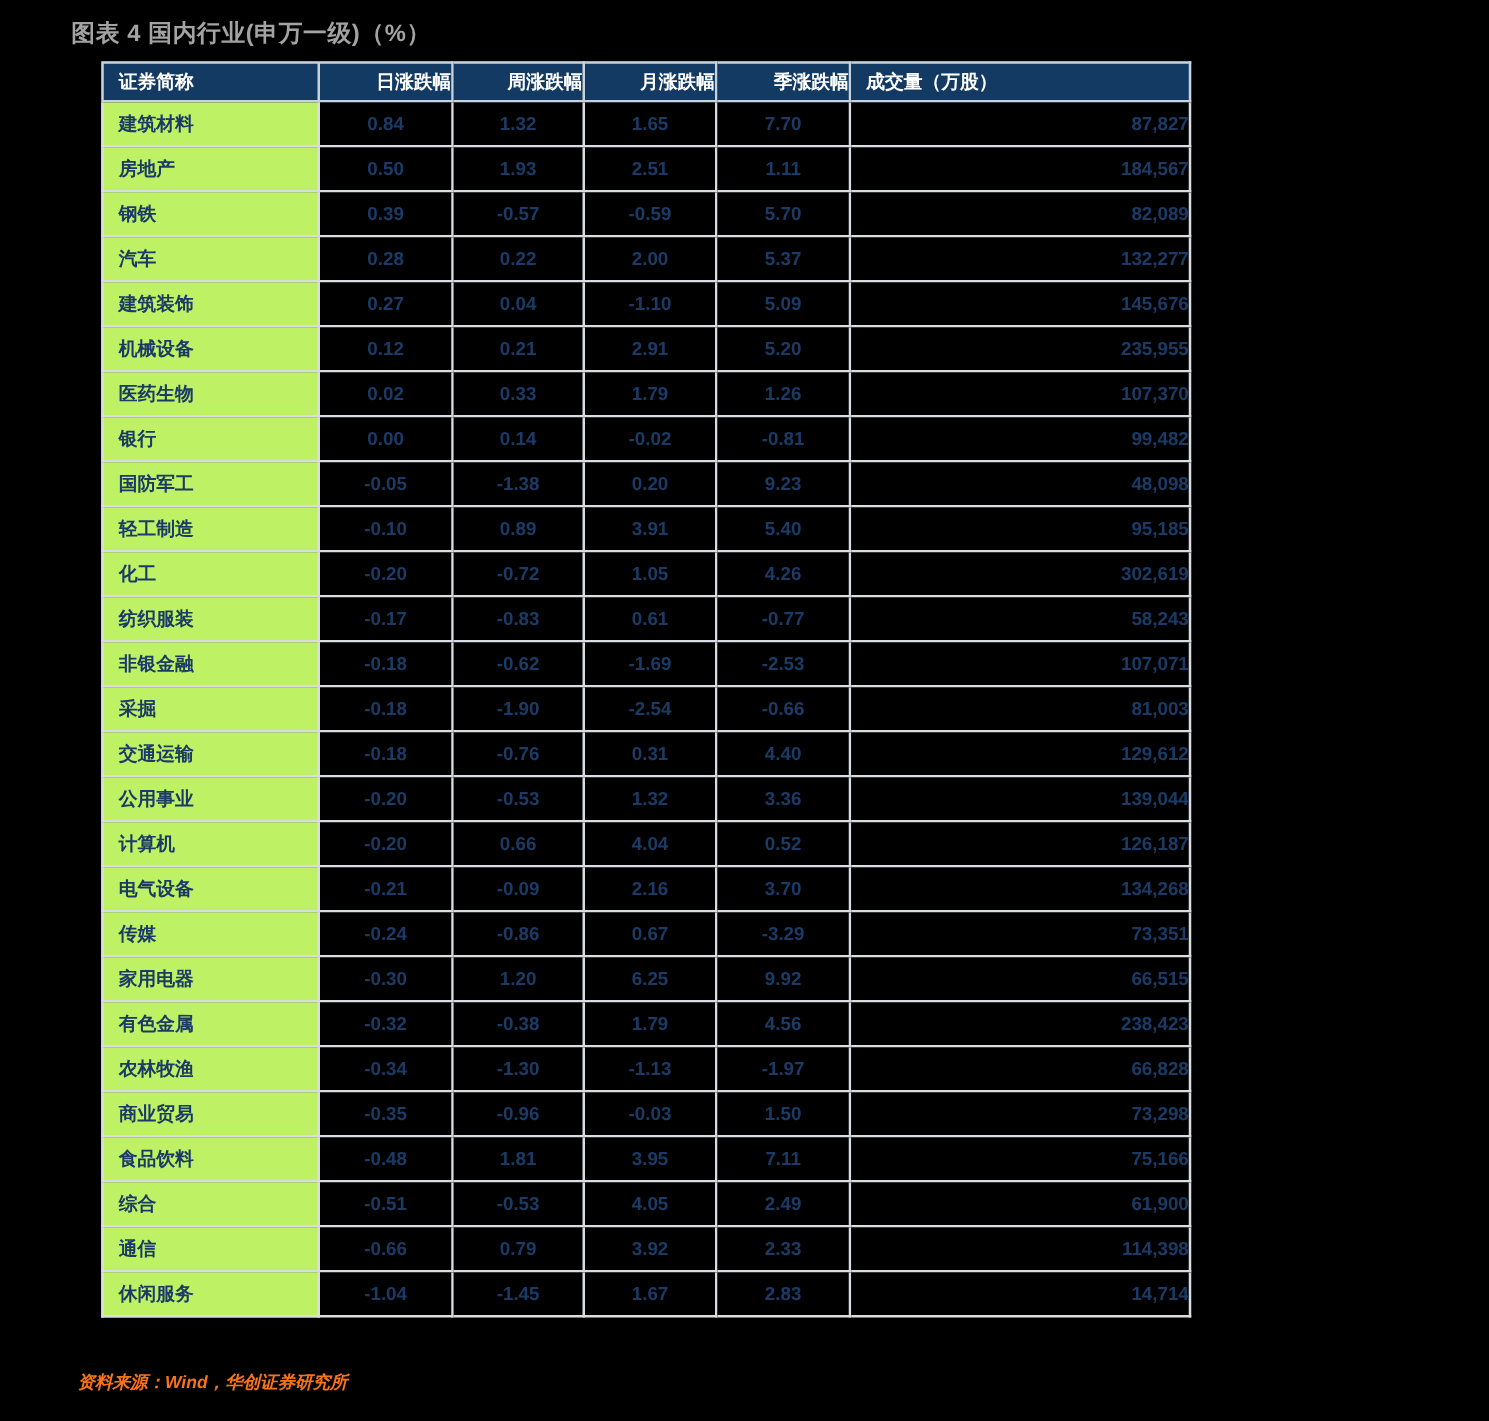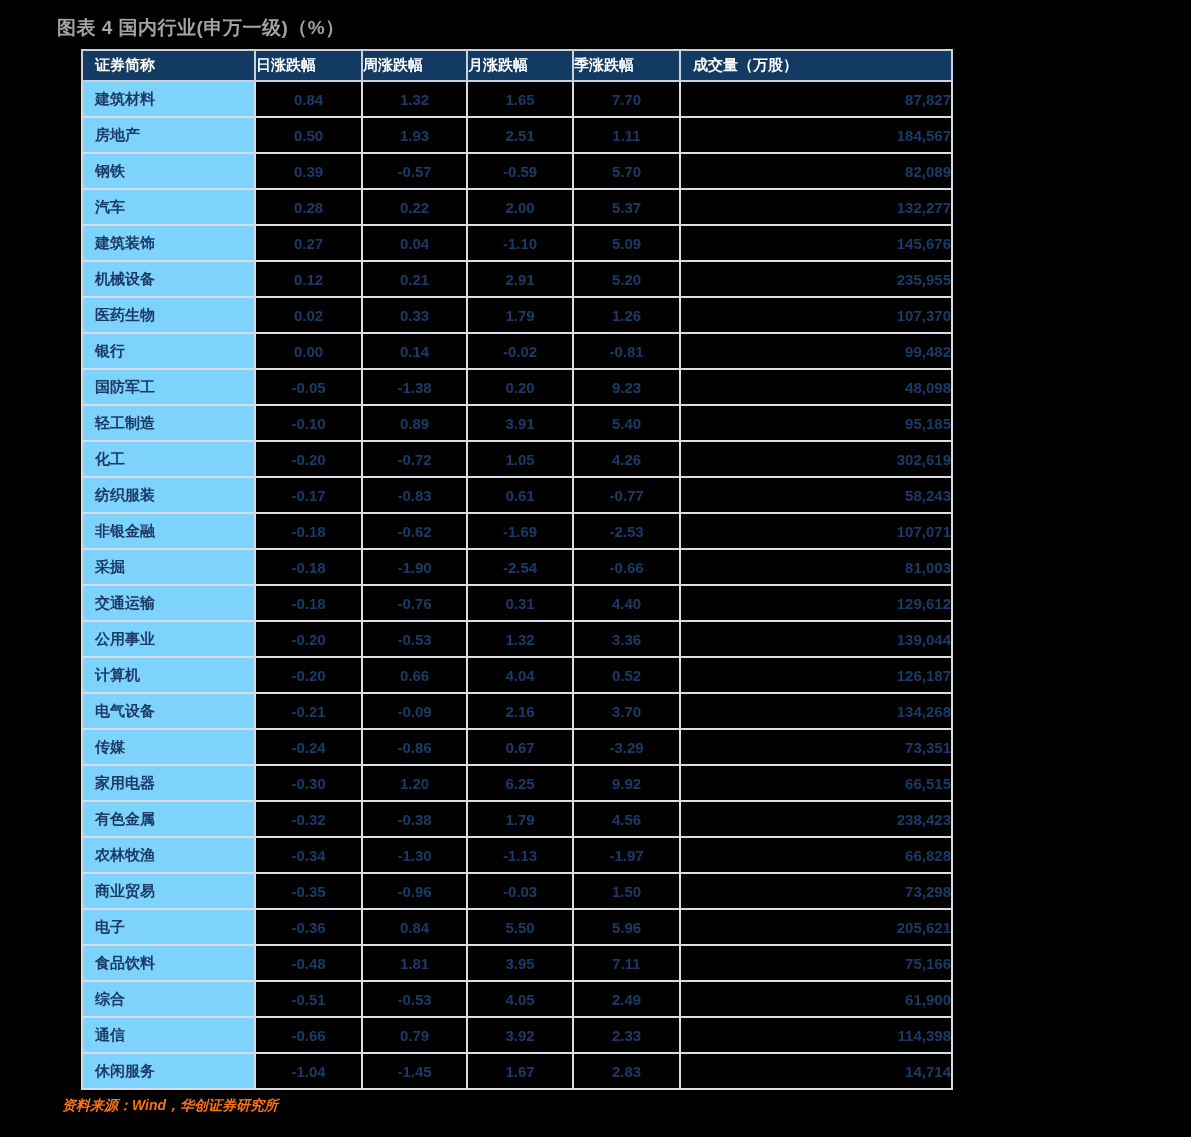--- a/index.html
+++ b/index.html
@@ -59,37 +59,37 @@
     border-right: 2px solid #c9d2da;
     border-top: 2px solid #c9d2da;
     border-bottom: 2px solid #c9d2da;
     box-sizing: border-box;
     white-space: nowrap;
   }
   table.data-table thead th:first-child {
     border-left: 2px solid #c9d2da;
   }
   table.data-table thead th.num-head {
-    text-align: left;
+    text-align: right;
     padding: 0;
   }
 
   table.data-table tbody td {
     height: 36px;
     font-size: 15px;
     font-weight: bold;
     color: #1b3b66;
     background: #000000;
     border-right: 2px solid #d9dde1;
     border-bottom: 2px solid #d9dde1;
     box-sizing: border-box;
     white-space: nowrap;
   }
   table.data-table tbody td.name-cell {
-    background: #7dd3fc;
+    background: #bef264;
     color: #1b3b66;
     text-align: left;
     padding-left: 12px;
     border-left: 2px solid #d9dde1;
   }
   table.data-table tbody td.num-cell {
     text-align: center;
     padding: 0;
     color: #1b3b66;
   }
@@ -325,28 +325,20 @@
           </tr>
           <tr>
             <td class="name-cell">商业贸易</td>
             <td class="num-cell">-0.35</td>
             <td class="num-cell">-0.96</td>
             <td class="num-cell">-0.03</td>
             <td class="num-cell">1.50</td>
             <td class="vol-cell">73,298</td>
           </tr>
           <tr>
-            <td class="name-cell">电子</td>
-            <td class="num-cell">-0.36</td>
-            <td class="num-cell">0.84</td>
-            <td class="num-cell">5.50</td>
-            <td class="num-cell">5.96</td>
-            <td class="vol-cell">205,621</td>
-          </tr>
-          <tr>
             <td class="name-cell">食品饮料</td>
             <td class="num-cell">-0.48</td>
             <td class="num-cell">1.81</td>
             <td class="num-cell">3.95</td>
             <td class="num-cell">7.11</td>
             <td class="vol-cell">75,166</td>
           </tr>
           <tr>
             <td class="name-cell">综合</td>
             <td class="num-cell">-0.51</td>

